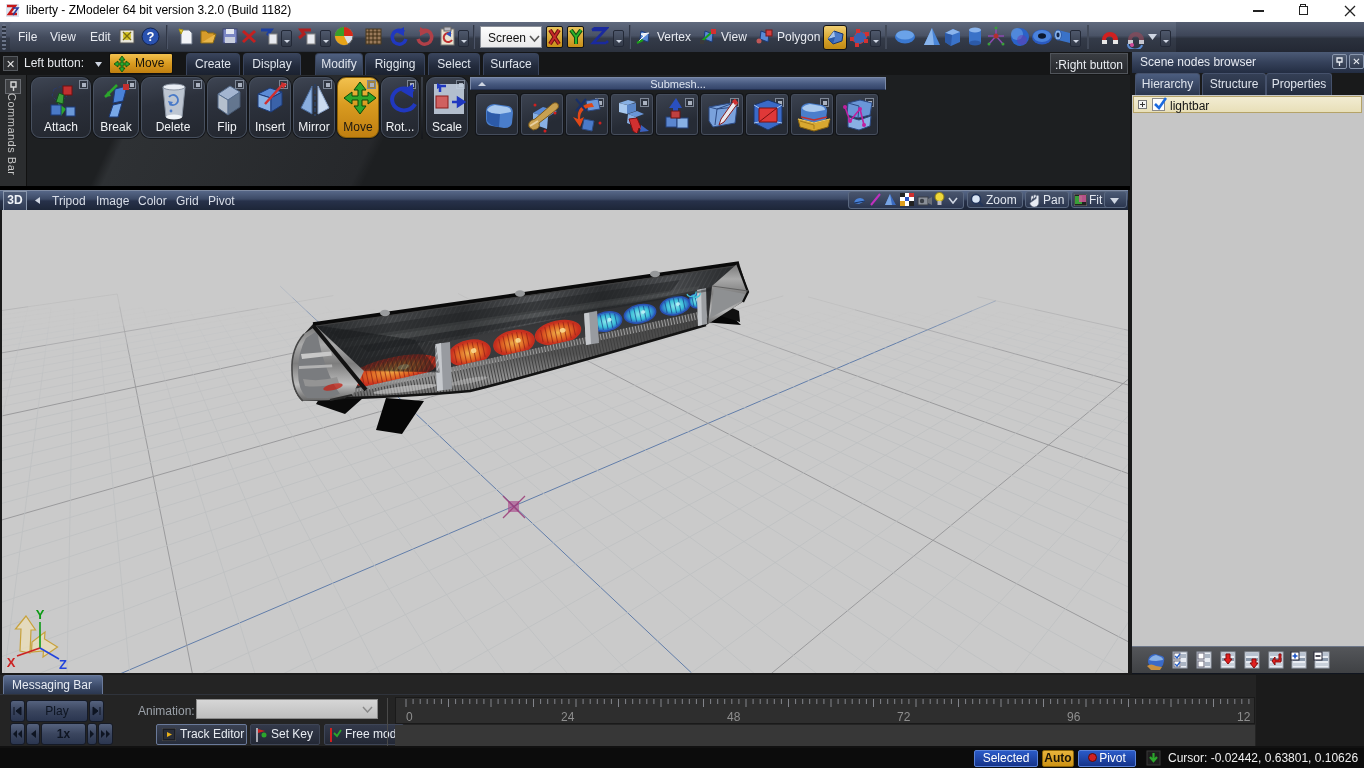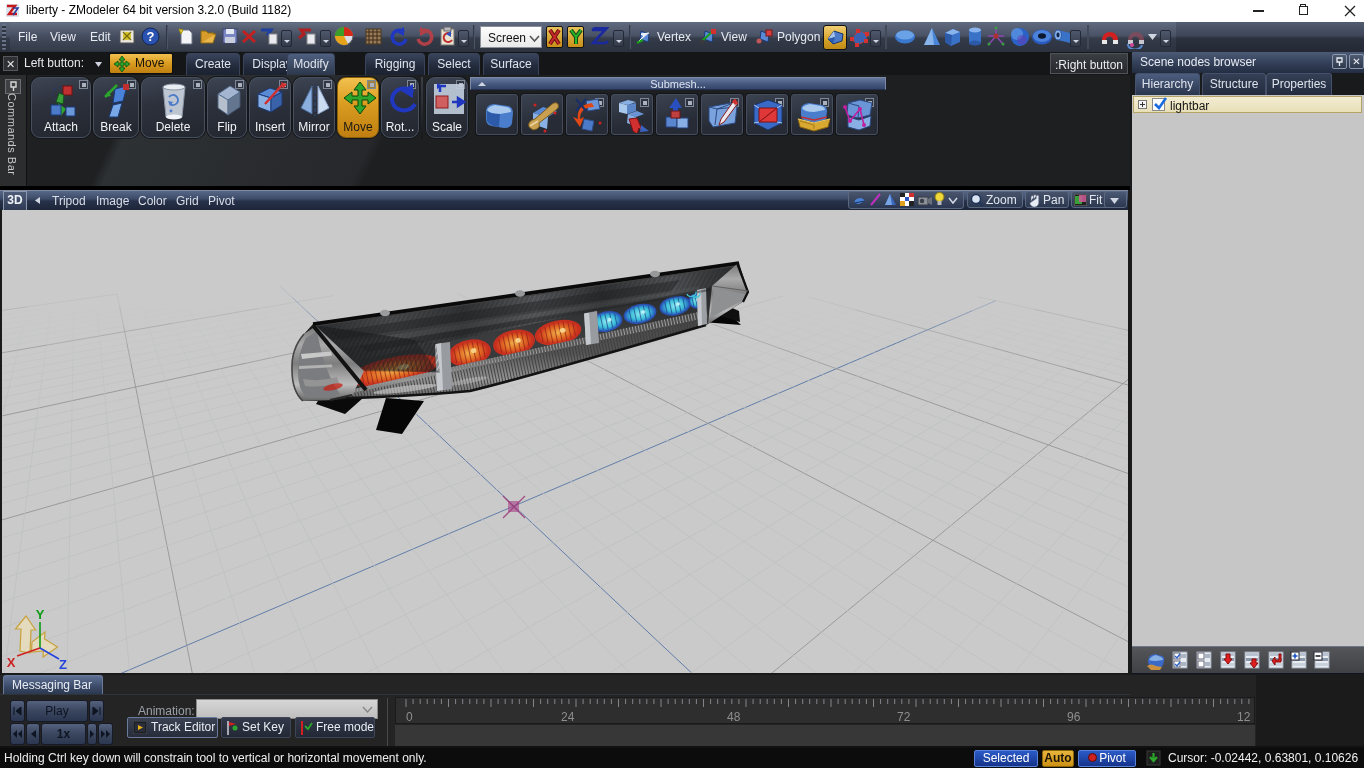--- a/index.html
+++ b/index.html
@@ -40,21 +40,21 @@
 #rtitle { position:absolute; left:2px; top:0; width:232px; height:21px; background:linear-gradient(#4c5b76 0%,#35415a 50%,#232d42 100%); color:#e6eaf1; font-size:12px; }
 .rtab { position:absolute; top:21px; height:22px; background:linear-gradient(#343f55 0%,#232c3f 100%); border:1px solid #45516b; border-bottom:none; border-radius:3px 3px 0 0; color:#dde2eb; font-size:12px; text-align:center; line-height:21px; }
 .rtab.sel { background:linear-gradient(#4b5d7f,#2b364e); }
 #rtree { position:absolute; left:2px; top:43px; width:232px; height:551px; background:#c6c6c6; }
 #rowlight { position:absolute; left:1px; top:1px; width:229px; height:17px; background:linear-gradient(#f2ecd2,#e8dfb8); border:1px solid #b5a368; }
 #ricons { position:absolute; left:2px; top:594px; width:232px; height:28px; background:linear-gradient(#54565a,#3f4144); border-top:1px solid #6d7789; border-bottom:1px solid #10151f; }
 
 #bottom { left:0; top:675px; width:1364px; height:73px; background:#242424; }
 #msgtab { position:absolute; left:3px; top:0; width:100px; height:19px; background:linear-gradient(#5e7094,#3b4a68 60%,#2b3850); border:1px solid #6a7a9a; border-bottom:none; border-radius:3px 3px 0 0; color:#e8ecf3; font-size:12px; padding:2px 0 0 8px; }
 .trbtn { position:absolute; background:linear-gradient(#55627e 0%,#3a455e 50%,#2b3650 100%); border:1px solid #151a26; border-radius:3px; color:#0e1522; text-align:center; }
-.abtn { position:absolute; top:42px; height:21px; white-space:nowrap; background:linear-gradient(#3a4152,#262c3a); border:1px solid #4d5568; border-radius:2px; color:#e8ecf2; font-size:12px; }
+.abtn { position:absolute; top:49px; height:21px; white-space:nowrap; background:linear-gradient(#3a4152,#262c3a); border:1px solid #4d5568; border-radius:2px; color:#e8ecf2; font-size:12px;margin-left:29px; }
 
 #statusbar { left:0; top:748px; width:1364px; height:20px; background:#0c0c0c; color:#efefef; font-size:12px; }
 .sbtn { position:absolute; top:2px; height:17px; border-radius:2px; font-size:12px; color:#fff; text-align:center; }
 </style>
 </head>
 <body>
 
 <div class="abs" id="titlebar">
   <svg class="abs" style="left:5px;top:3px" width="16" height="16">
       <rect x="1" y="1" width="13" height="13" fill="#dce4f0"></rect>
@@ -262,21 +262,21 @@
   <svg class="abs" style="left:94px;top:9px" width="10" height="7">
       <path d="M1 1 L8 1 L4.5 6 Z" fill="#cfd6e2"></path>
     </svg>
   <div class="abs" style="left:109px;top:1px;width:64px;height:21px;background:linear-gradient(#f2c14e,#d99b20 50%,#c07f10);border:1px solid #101010;border-radius:2px"></div>
   <svg class="abs" style="left:113px;top:3px" width="18" height="18">
       <path d="M9 1 L12 5 L10 5 L10 8 L13 8 L13 6 L17 9 L13 12 L13 10 L10 10 L10 13 L12 13 L9 17 L6 13 L8 13 L8 10 L5 10 L5 12 L1 9 L5 6 L5 8 L8 8 L8 5 L6 5 Z" fill="#2ca62c" stroke="#0c4e0c" stroke-width="0.8"></path>
     </svg>
   <span class="abs" style="left:135px;top:4px;color:#17120a;font-size:12px">Move</span>
   <div class="tab2" style="left:186px;width:54px;padding-top:3px">Create</div>
   <div class="tab2" style="left:243px;width:58px;padding-top:3px">Display</div>
-  <div class="tab2 sel" style="left:287px;width:48px;padding-top:3px">Modify</div>
+  <div class="tab2 sel" style="left:315px;width:48px;padding-top:3px">Modify</div>
   <div class="tab2" style="left:365px;width:60px;padding-top:3px">Rigging</div>
   <div class="tab2" style="left:428px;width:52px;padding-top:3px">Select</div>
   <div class="tab2" style="left:483px;width:56px;padding-top:3px">Surface</div>
   <div class="abs" style="left:1050px;top:1px;width:78px;height:21px;background:linear-gradient(#3a3d42,#26282c);border:1px solid #50545a;color:#e8ebf0;font-size:12px;padding:4px 0 0 4px">:Right button</div>
 </div>
 
 <div class="abs" id="ribbon">  
     <div id="cmdbar">
     <div class="abs" style="left:5px;top:4px;width:16px;height:15px;background:#3e4043;border:1px solid #6a6d72"></div>
     <svg class="abs" style="left:9px;top:6px" width="9" height="11">
@@ -889,21 +889,20 @@
       <span class="abs" style="left:501px;top:12px;color:#8e8e8e;font-size:12px">72</span>
       <span class="abs" style="left:671px;top:12px;color:#8e8e8e;font-size:12px">96</span>
       <span class="abs" style="left:841px;top:12px;color:#8e8e8e;font-size:12px">12</span>
     </div>
   <div class="abs" style="left:395px;top:50px;width:860px;height:21px;background:#373737"></div>
   <div class="abs" style="left:1256px;top:0px;width:108px;height:73px;background:#1b1b1b"></div>
   <div class="abs" style="left:0px;top:71px;width:1364px;height:2px;background:#111"></div>
 </div>
 
 <div class="abs" id="statusbar">  
-    <span class="abs" style="left:4px;top:3px">Holding Ctrl key down will constrain tool to vertical or horizontal movement only.</span>
   <div class="sbtn" style="left:974px;width:64px;background:linear-gradient(#2a5ac8,#16348a);border:1px solid #5a82d8;line-height:15px">Selected</div>
   <div class="sbtn" style="left:1042px;width:32px;background:linear-gradient(#e8b43c,#cd9214);border:1px solid #8a6408;color:#1a1408;font-weight:bold;line-height:15px">Auto</div>
   <div class="sbtn" style="left:1078px;width:58px;background:linear-gradient(#2a5ac8,#16348a);border:1px solid #5a82d8;line-height:15px"><svg width="9" height="9" style="margin:0 2px 0 0">
         <circle cx="4.5" cy="4.5" r="4" fill="#d02020" stroke="#5a0a0a"></circle>
       </svg>Pivot</div>
   <svg class="abs" style="left:1146px;top:2px" width="15" height="16">
       <rect x="1" y="1" width="13" height="14" fill="#1e1e1e" stroke="#3a3a3a"></rect>
       <path d="M7.5 3 l0 7 M4 7 l3.5 4 3.5 -4" stroke="#2ca62c" stroke-width="2.2" fill="none"></path>
     </svg>
   <span class="abs" style="left:1168px;top:3px">Cursor: -0.02442, 0.63801, 0.10626</span>

